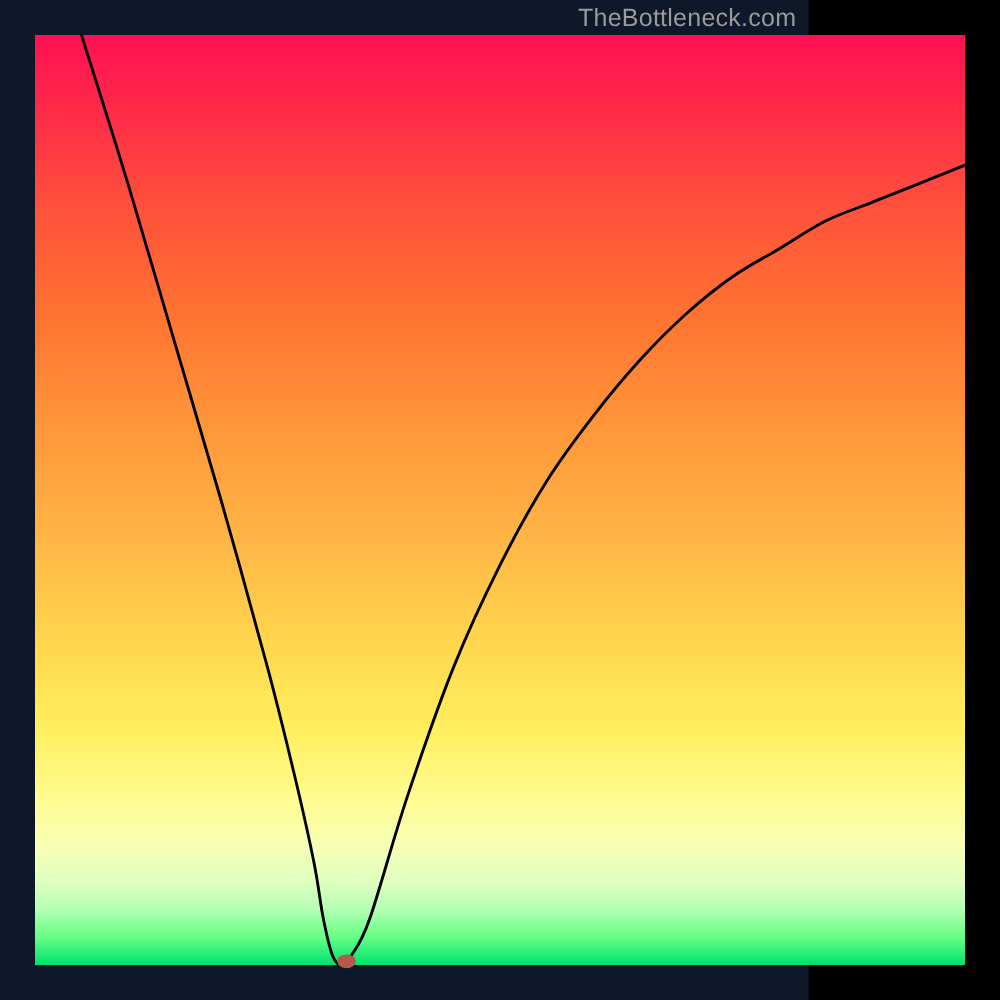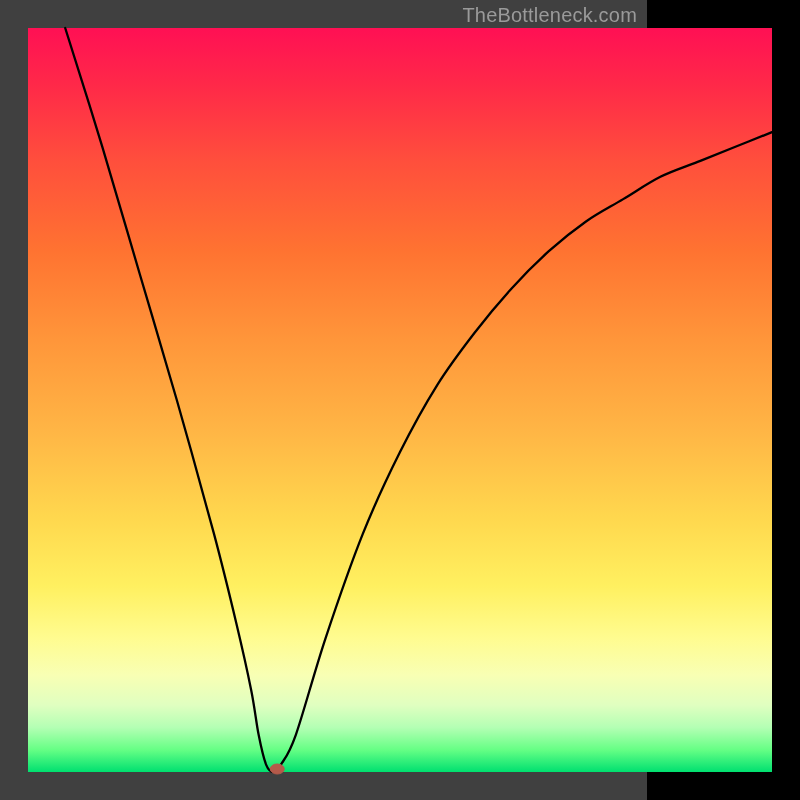--- a/index.html
+++ b/index.html
@@ -10,21 +10,21 @@
     background: #000;
     font-family: Arial, Helvetica, sans-serif;
     overflow: hidden;
   }
   .frame {
     position: absolute;
     top: 0;
     left: 0;
     width: 647px;
     height: 800px;
-    background: #404040;
+    background: #0f172a;
   }
   .plot-area {
     position: absolute;
     top: 28px;
     left: 28px;
     width: 744px;
     height: 744px;
     background: linear-gradient(to bottom,
       #ff1054 0%,
       #ff2a48 8%,

